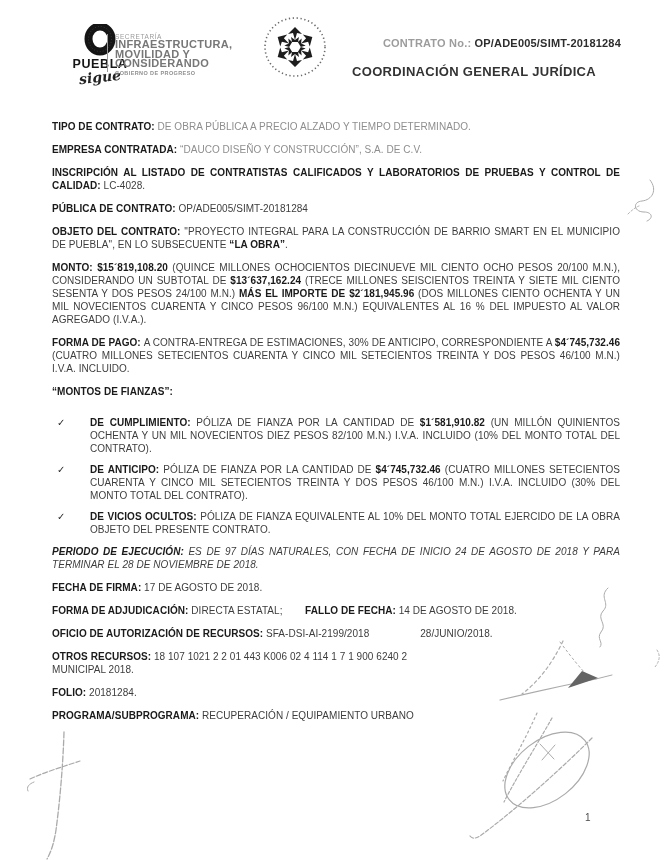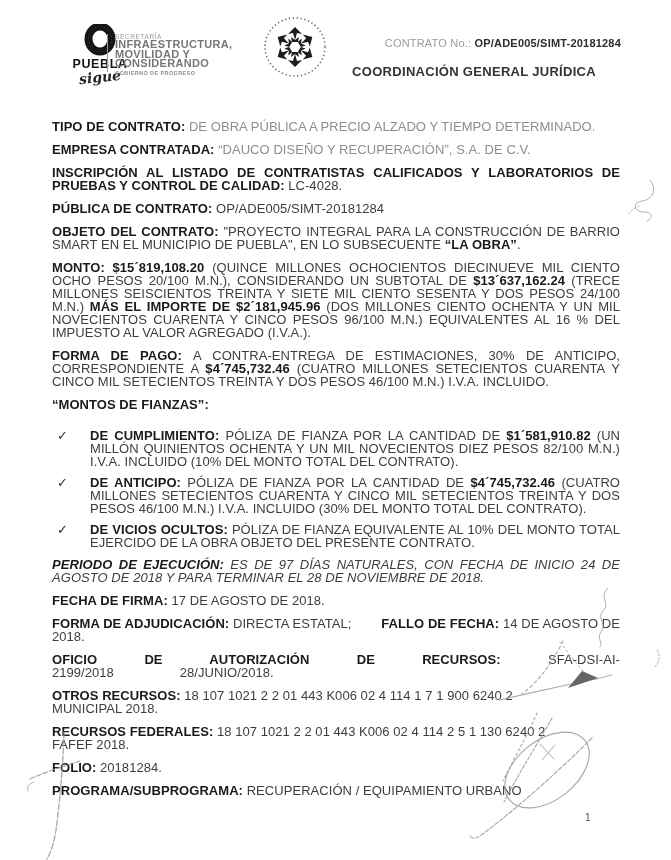--- a/index.html
+++ b/index.html
@@ -12,26 +12,26 @@
   .logo-brand{font-size:12.5px;font-weight:bold;color:#161616;letter-spacing:.6px;margin-top:1px;}
   .logo-script{font-family:"DejaVu Serif",serif;font-style:italic;font-weight:bold;
                font-size:14px;color:#222;transform:rotate(-6deg);margin-top:-2px;}
   .logo-divider{position:absolute;left:52px;top:12px;height:38px;border-left:1.5px solid #9a9a9a;}
   .secretariat{position:absolute;left:60px;top:11px;color:#8b8b8b;text-align:left;}
   .sec-small{font-size:6.5px;letter-spacing:.6px;color:#9a9a9a;}
   .sec-line{font-size:11px;font-weight:bold;line-height:9.5px;color:#777;letter-spacing:.3px;}
   .sec-foot{font-size:5.5px;font-weight:bold;letter-spacing:.4px;color:#8f8f8f;margin-top:1.5px;}
   .emblem{position:absolute;left:206px;top:-8px;}
   .contract-line{position:absolute;right:0;top:15px;font-size:11px;white-space:nowrap;}
-  .contract-label{color:#9c9c9c;font-weight:normal;letter-spacing:.2px;margin-left:28px;}
+  .contract-label{color:#9c9c9c;font-weight:bold;letter-spacing:.2px;margin-left:28px;}
   .contract-number{color:#2d2d2d;font-weight:bold;letter-spacing:.2px;}
   .coordination{position:absolute;right:25px;top:42px;font-size:13px;font-weight:bold;
                 color:#333;letter-spacing:.3px;white-space:nowrap;}
   
-  .content{position:absolute;left:52px;top:120px;width:568px;font-size:13px;
+  .content{position:absolute;left:52px;top:120px;width:568px;font-size:10px;
            line-height:13px;text-align:justify;letter-spacing:.05px;}
   .para{margin:0 0 10px 0;}
   .heading{margin-bottom:18px;}
   .mt{margin-top:9px;font-style:italic;}
   .b{font-weight:bold;color:#1a1a1a;}
   .faded{color:#8e8e8e;}
   .bullet{display:flex;margin:0 0 8px 0;}
   .check{flex:0 0 33px;padding-left:5px;color:#2c2c2c;}
   .bullet-text{flex:1;text-align:justify;}
   
@@ -88,21 +88,21 @@
     </svg>
 
     <div class="contract-line">
       <span class="contract-label">CONTRATO No.: </span><span class="contract-number">OP/ADE005/SIMT-20181284</span>
     </div>
     <div class="coordination">COORDINACIÓN GENERAL JURÍDICA</div>
   </div>
 
   <div class="content">
       <div class="para"><span class="b ">TIPO DE CONTRATO: </span><span class="faded">DE OBRA PÚBLICA A PRECIO ALZADO Y TIEMPO DETERMINADO.</span></div>
-      <div class="para"><span class="b ">EMPRESA CONTRATADA: </span><span class="faded">“DAUCO DISEÑO Y RECUPERACIÓN”, S.A. DE C.V.</span></div>
+      <div class="para"><span class="b ">EMPRESA CONTRATADA: </span><span class="faded">“DAUCO DISEÑO Y CONSTRUCCIÓN”, S.A. DE C.V.</span></div>
       <div class="para"><span class="b ">INSCRIPCIÓN AL LISTADO DE CONTRATISTAS CALIFICADOS Y LABORATORIOS DE PRUEBAS Y CONTROL DE CALIDAD: </span><span class="">LC-4028.</span></div>
       <div class="para"><span class="b ">PÚBLICA DE CONTRATO: </span><span class="">OP/ADE005/SIMT-20181284</span></div>
       <div class="para"><span class="b ">OBJETO DEL CONTRATO: </span><span class="">"PROYECTO INTEGRAL PARA LA CONSTRUCCIÓN DE BARRIO SMART EN EL MUNICIPIO DE PUEBLA", EN LO SUBSECUENTE </span><span class="b ">“LA OBRA”</span><span class="">.</span></div>
       <div class="para"><span class="b ">MONTO: </span><span class="b ">$15´819,108.20 </span><span class="">(QUINCE MILLONES OCHOCIENTOS DIECINUEVE MIL CIENTO OCHO PESOS 20/100 M.N.), CONSIDERANDO UN SUBTOTAL DE </span><span class="b ">$13´637,162.24 </span><span class="">(TRECE MILLONES SEISCIENTOS TREINTA Y SIETE MIL CIENTO SESENTA Y DOS PESOS 24/100 M.N.) </span><span class="b ">MÁS EL IMPORTE DE </span><span class="b ">$2´181,945.96 </span><span class="">(DOS MILLONES CIENTO OCHENTA Y UN MIL NOVECIENTOS CUARENTA Y CINCO PESOS 96/100 M.N.) EQUIVALENTES AL 16 % DEL IMPUESTO AL VALOR AGREGADO (I.V.A.).</span></div>
       <div class="para"><span class="b ">FORMA DE PAGO: </span><span class="">A CONTRA-ENTREGA DE ESTIMACIONES, 30% DE ANTICIPO, CORRESPONDIENTE A </span><span class="b ">$4´745,732.46 </span><span class="">(CUATRO MILLONES SETECIENTOS CUARENTA Y CINCO MIL SETECIENTOS TREINTA Y DOS PESOS 46/100 M.N.) I.V.A. INCLUIDO.</span></div>
       <div class="para heading"><span class="b ">“MONTOS DE FIANZAS”:</span></div>
       <div class="bullet">
         <span class="check">✓</span>
         <span class="bullet-text"><span class="b ">DE CUMPLIMIENTO: </span><span class="">PÓLIZA DE FIANZA POR LA CANTIDAD DE </span><span class="b ">$1´581,910.82 </span><span class="">(UN MILLÓN QUINIENTOS OCHENTA Y UN MIL NOVECIENTOS DIEZ PESOS 82/100 M.N.) I.V.A. INCLUIDO (10% DEL MONTO TOTAL DEL CONTRATO).</span></span>
       </div>
@@ -112,21 +112,20 @@
       </div>
       <div class="bullet">
         <span class="check">✓</span>
         <span class="bullet-text"><span class="b ">DE VICIOS OCULTOS: </span><span class="">PÓLIZA DE FIANZA EQUIVALENTE AL 10% DEL MONTO TOTAL EJERCIDO DE LA OBRA OBJETO DEL PRESENTE CONTRATO.</span></span>
       </div>
       <div class="para mt"><span class="b ">PERIODO DE EJECUCIÓN: </span><span class="">ES DE 97 DÍAS NATURALES, CON FECHA DE INICIO 24 DE AGOSTO DE 2018 Y PARA TERMINAR EL 28 DE NOVIEMBRE DE 2018.</span></div>
       <div class="para"><span class="b ">FECHA DE FIRMA: </span><span class="">17 DE AGOSTO DE 2018.</span></div>
       <div class="para"><span class="b ">FORMA DE ADJUDICACIÓN: </span><span class="">DIRECTA ESTATAL;&nbsp;&nbsp;&nbsp;&nbsp;&nbsp;&nbsp;&nbsp; </span><span class="b ">FALLO DE FECHA: </span><span class="">14 DE AGOSTO DE 2018.</span></div>
       <div class="para"><span class="b ">OFICIO DE AUTORIZACIÓN DE RECURSOS: </span><span class="">SFA-DSI-AI-2199/2018&nbsp;&nbsp;&nbsp;&nbsp;&nbsp;&nbsp;&nbsp;&nbsp;&nbsp;&nbsp;&nbsp;&nbsp;&nbsp;&nbsp;&nbsp;&nbsp;&nbsp;&nbsp;28/JUNIO/2018.</span></div>
       <div class="para"><span class="b ">OTROS RECURSOS: </span><span class="">18 107 1021 2 2 01 443 K006 02 4 114 1 7 1 900 6240 2</span><br><span class="">MUNICIPAL 2018.</span></div>
-      <div class="para"><span class="b ">RECURSOS FEDERALES: </span><span class="">18 107 1021 2 2 01 443 K006 02 4 114 2 5 1 130 6240 2</span><br><span class="">FAFEF 2018.</span></div>
       <div class="para"><span class="b ">FOLIO: </span><span class="">20181284.</span></div>
       <div class="para"><span class="b ">PROGRAMA/SUBPROGRAMA: </span><span class="">RECUPERACIÓN / EQUIPAMIENTO URBANO</span></div>
     </div>
 
   <svg class="marks" width="671" height="860" viewBox="0 0 671 860">
     <g fill="none" stroke="#9b9b9b" stroke-width="1.2" stroke-linecap="round" opacity="0.85">
 
       <path d="M650,180 C658,190 652,200 642,201 C632,202 634,212 644,212 C652,212 654,218 647,221" stroke-width="1"></path>
       <path d="M628,214 C632,210 636,207 639,206" stroke-dasharray="2 2" stroke-width="0.9"></path>
 

